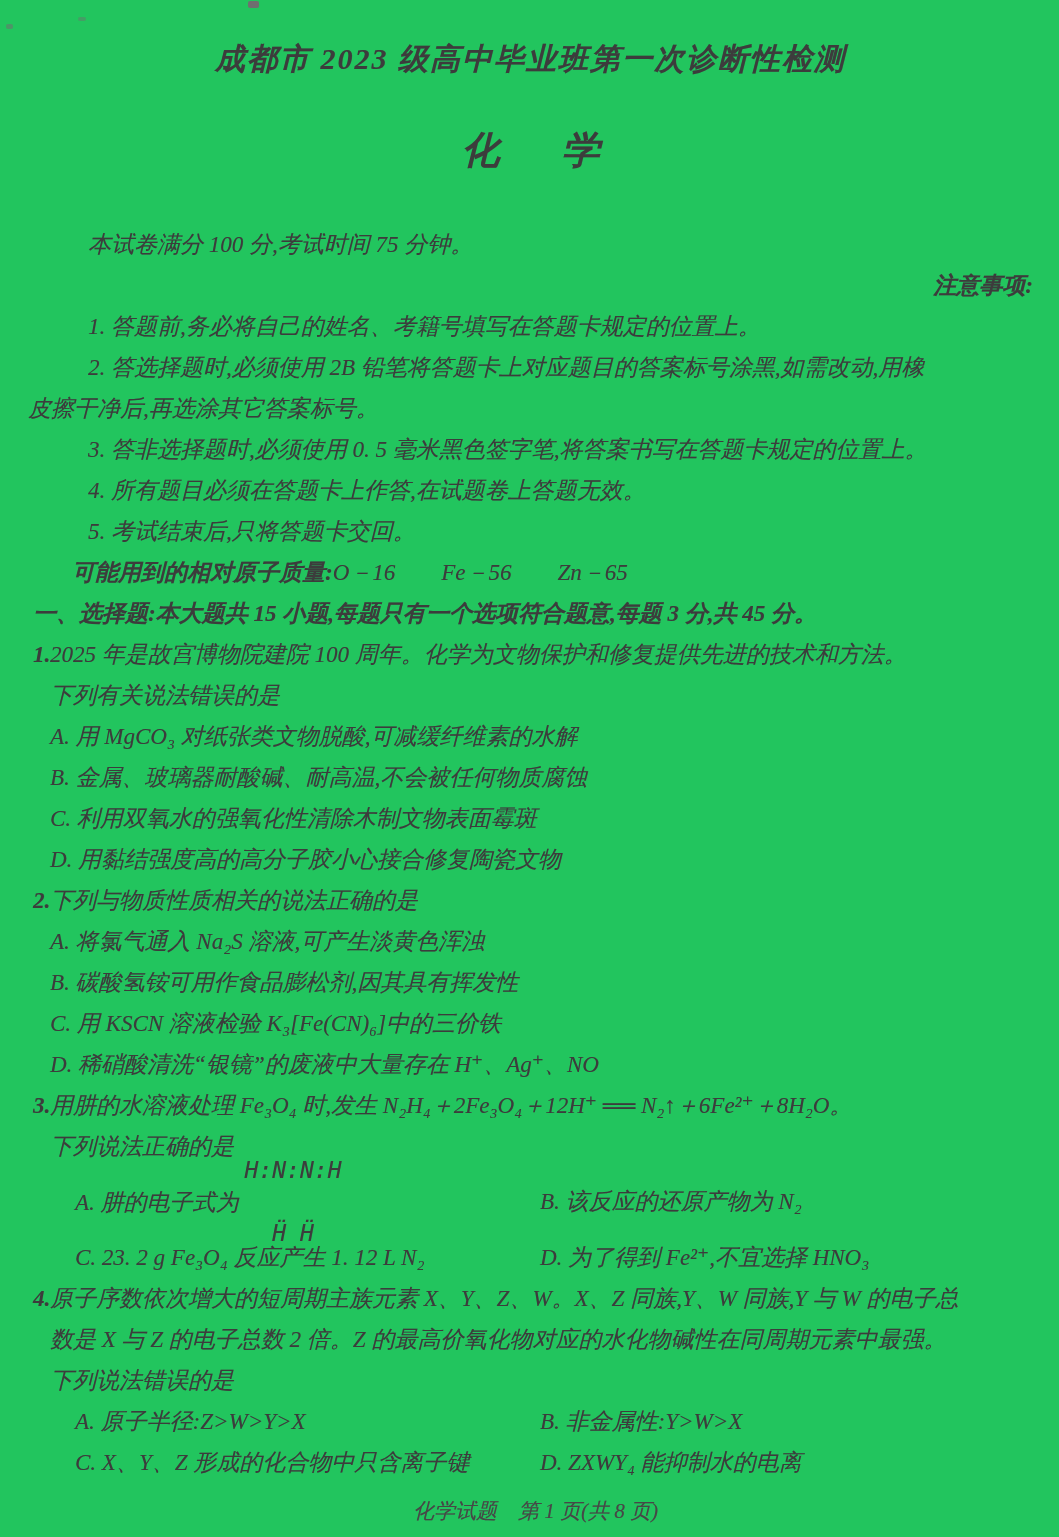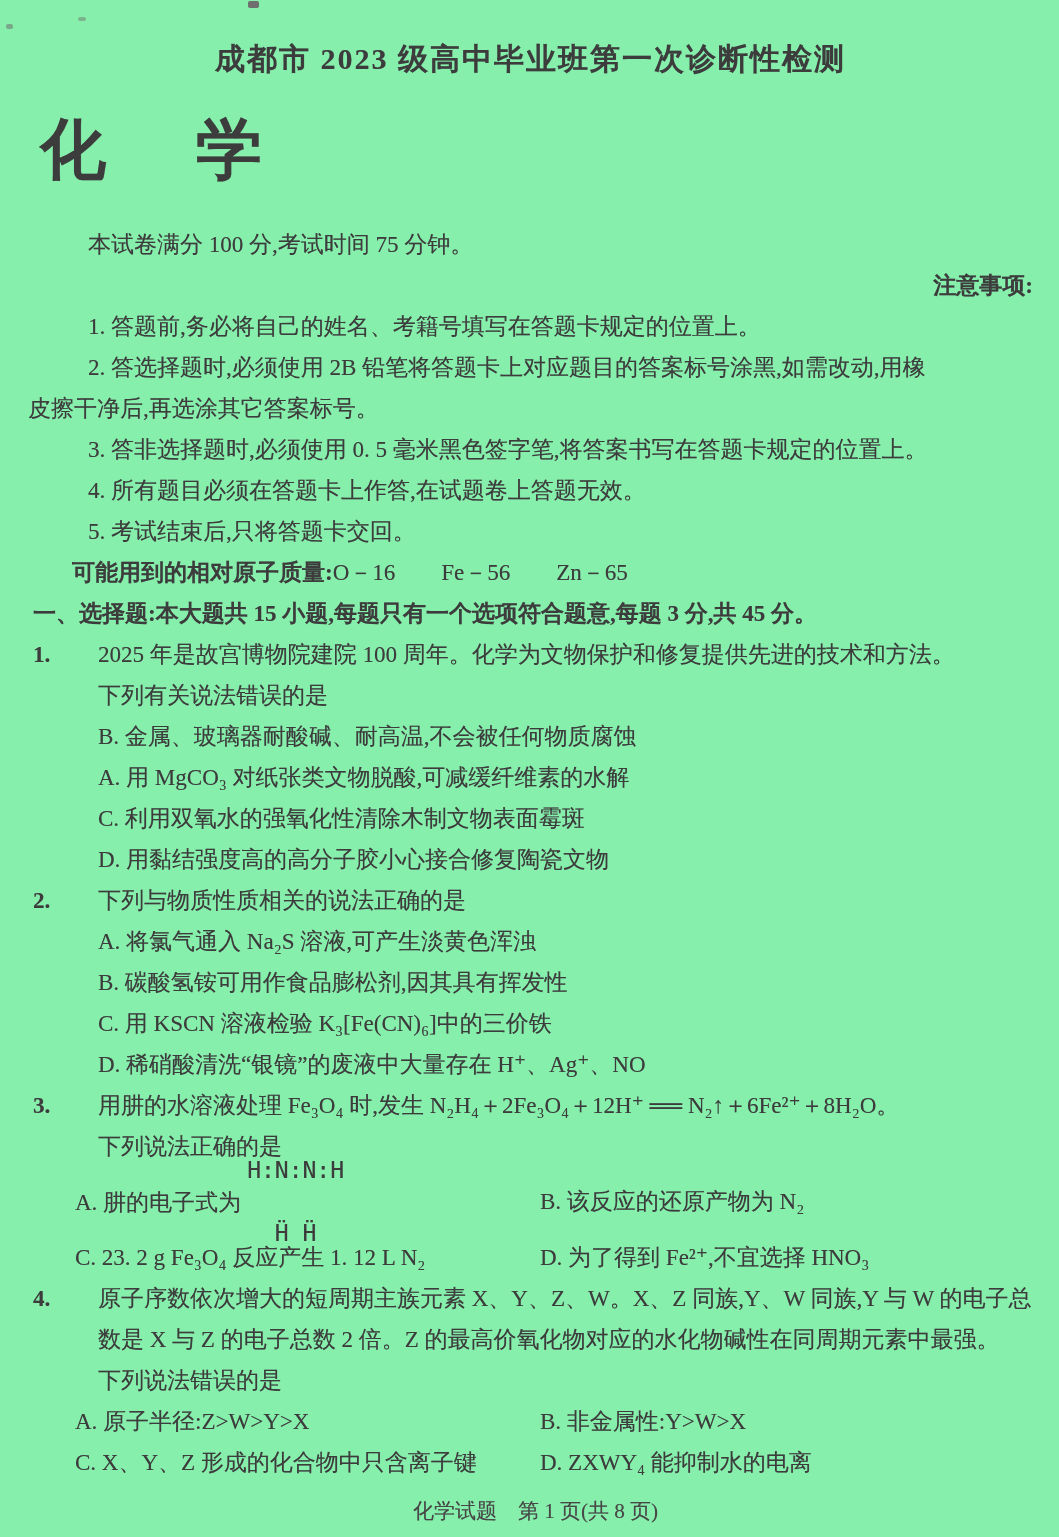--- a/index.html
+++ b/index.html
@@ -1,56 +1,58 @@
 <!DOCTYPE html>
 <html><head>
 <meta charset="utf-8">
 <style>
   html,body { margin:0; padding:0; background:#d9d9d9; }
   .page {
     position:relative;
     width:1059px; height:1537px;
     margin:0 auto;
-    background:#86efac;
+    background:#22c55e;
     color:#3c3c3c;
     font-family:"Liberation Serif","DejaVu Serif",serif;
     font-size:23px;
     overflow:hidden;
     text-shadow:0.2px 0.2px 0.4px rgba(70,70,70,0.45);
+    font-style:italic;
   }
   .inner { padding:0 26px 0 28px; }
 
   .exam-title {
     margin-top:38px;
     text-align:center;
     font-size:30px; font-weight:bold;
     line-height:42px; letter-spacing:2px;
   }
   .subject-title {
     margin-top:33px;
-    font-size:66px; font-weight:bold;
+    text-align:center;
+    font-size:38px; font-weight:bold;
     line-height:74px; letter-spacing:12px;
     text-indent:12px;
   }
   .exam-info { margin-top:37px; margin-left:60px; line-height:41px; }
 
   .line { line-height:41px; }
   .notes-heading { margin-left:85px; font-weight:bold;text-align:right; }
   .note { margin-left:60px; }
   .note-wrap { margin-left:0; }
   .atomic { margin-left:44px; }
   .atomic .lbl { font-weight:bold; }
   .section-heading { margin-left:5px; font-weight:bold; }
 
   .question { position:relative; }
   .qnum {
     position:absolute; left:5px; top:0;
     font-weight:bold; line-height:41px;
   }
-  .stem-line, .opt { margin-left:70px; }
+  .stem-line, .opt { margin-left:22px; }
 
   .opt-row { position:relative; margin-left:47px; }
   .opt-row .col-b { position:absolute; left:465px; top:0; line-height:41px; white-space:nowrap; }
   .opt-row-tall { height:70px; }
   .opt-row-tall .col-a { display:flex; align-items:center; height:70px; line-height:normal; }
   .opt-row-tall .col-b { top:14px; }
 
   .eform {
     display:inline-block;
     margin-left:6px;
@@ -96,22 +98,22 @@
     <div class="line note">5. 考试结束后,只将答题卡交回。</div>
 
     <div class="line atomic"><span class="lbl">可能用到的相对原子质量:</span><span>O－16　　Fe－56　　Zn－65</span></div>
 
     <div class="line section-heading">一、选择题:本大题共 15 小题,每题只有一个选项符合题意,每题 3 分,共 45 分。</div>
 
     <div class="question">
       <span class="qnum">1.</span>
       <div class="line stem-line">2025 年是故宫博物院建院 100 周年。化学为文物保护和修复提供先进的技术和方法。</div>
       <div class="line stem-line">下列有关说法错误的是</div>
+      <div class="line opt">A. 用 MgCO₃ 对纸张类文物脱酸,可减缓纤维素的水解</div>
       <div class="line opt">B. 金属、玻璃器耐酸碱、耐高温,不会被任何物质腐蚀</div>
-      <div class="line opt">A. 用 MgCO₃ 对纸张类文物脱酸,可减缓纤维素的水解</div>
       <div class="line opt">C. 利用双氧水的强氧化性清除木制文物表面霉斑</div>
       <div class="line opt">D. 用黏结强度高的高分子胶小心接合修复陶瓷文物</div>
     </div>
 
     <div class="question">
       <span class="qnum">2.</span>
       <div class="line stem-line">下列与物质性质相关的说法正确的是</div>
       <div class="line opt">A. 将氯气通入 Na₂S 溶液,可产生淡黄色浑浊</div>
       <div class="line opt">B. 碳酸氢铵可用作食品膨松剂,因其具有挥发性</div>
       <div class="line opt">C. 用 KSCN 溶液检验 K₃[Fe(CN)₆]中的三价铁</div>

